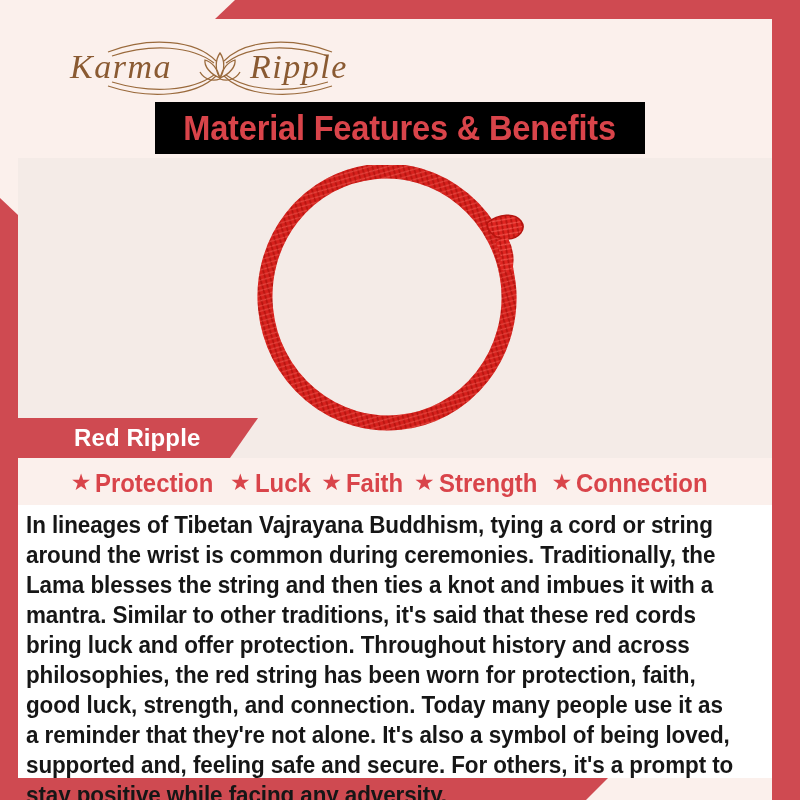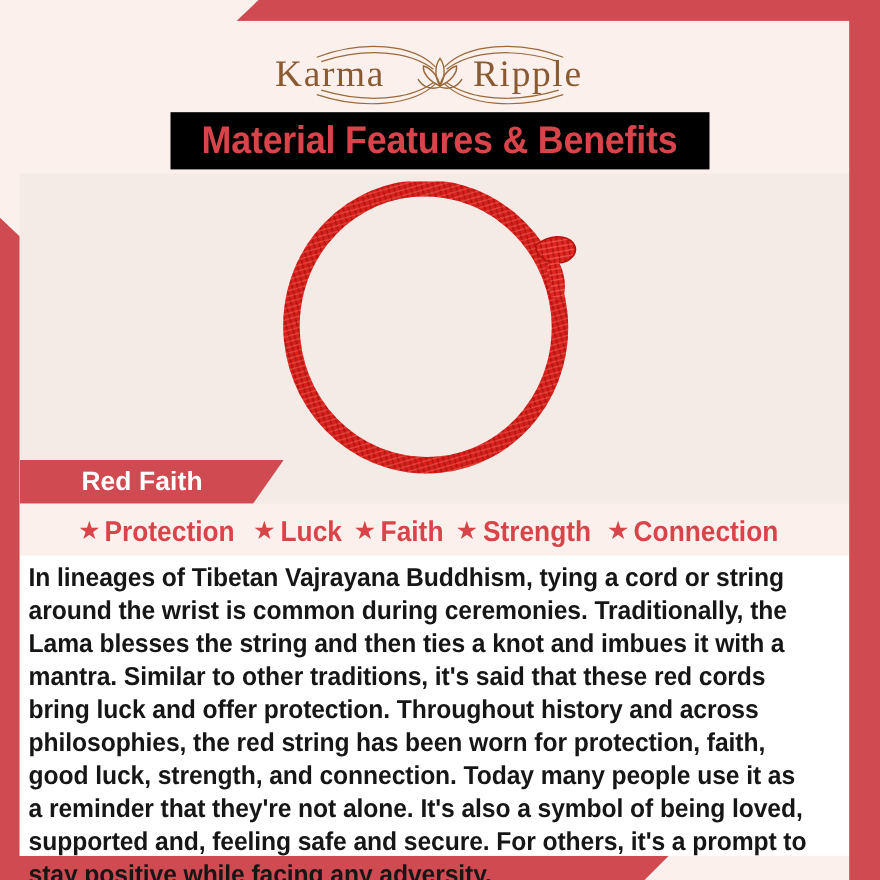--- a/index.html
+++ b/index.html
@@ -80,21 +80,22 @@
 
   
   .brand {
     position: absolute;
     top: 34px;
     left: 0;
     width: 800px;
     height: 62px;
     display: flex;
     align-items: center;
-    justify-content: center;
+    justify-content: flex-start;
+    font-style: italic;
   }
   .brand-svg { display: block; }
 
   
   .headline-band {
     position: absolute;
     left: 155px;
     top: 102px;
     width: 490px;
     height: 52px;
@@ -246,21 +247,21 @@
         </pattern>
       </defs>
       <ellipse cx="172" cy="132" rx="122" ry="126" fill="none" stroke="url(#braid)" stroke-width="15" transform="rotate(-6 172 132)"></ellipse>
       <ellipse cx="172" cy="132" rx="122" ry="126" fill="none" stroke="#b5140f" stroke-width="15" stroke-opacity="0.2" transform="rotate(-6 172 132)"></ellipse>
       <path d="M272 58 C 284 48, 300 48, 306 56 C 312 64, 304 74, 292 74 C 282 74, 272 68, 272 58 Z" fill="url(#braid)" stroke="#b5140f" stroke-width="1.5"></path>
       <path d="M286 74 C 292 84, 294 96, 290 106" fill="none" stroke="url(#braid)" stroke-width="13"></path>
     </svg>
   </div>
 
   <div class="ribbon">
-    <span class="ribbon-label">Red Faith</span>
+    <span class="ribbon-label">Red Ripple</span>
   </div>
 
   <div class="benefits">
     <span class="benefit">
       <span class="benefit-star">★</span>
       <span class="benefit-label">Protection</span>
     </span>
     <span class="benefit">
       <span class="benefit-star">★</span>
       <span class="benefit-label">Luck</span>

